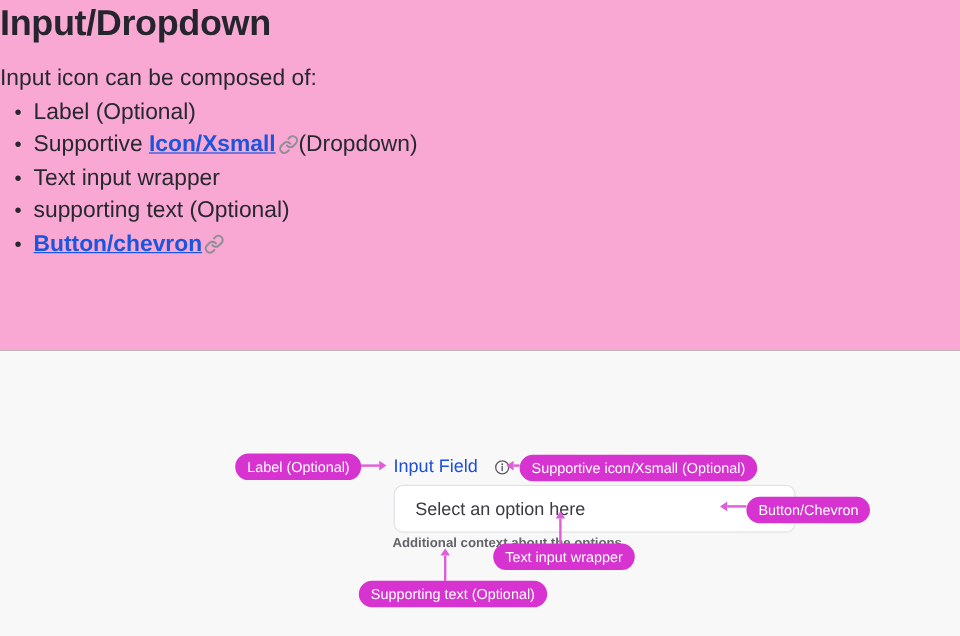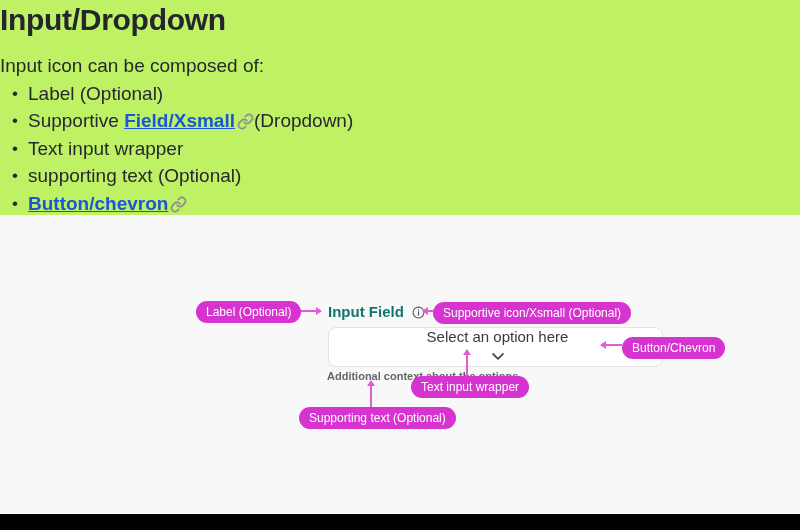--- a/index.html
+++ b/index.html
@@ -1,20 +1,20 @@
 <!DOCTYPE html>
 <html><head>
 <meta charset="utf-8">
 <style>
   * { margin:0; padding:0; box-sizing:border-box; }
   html,body { width:800px; height:530px; overflow:hidden; background:#000;
               font-family:"Liberation Sans", sans-serif; }
 
   
-  .hero { position:relative; width:800px; height:215px; background:#bef264; }
+  .hero { position:relative; width:800px; height:292px; background:#f9a8d4; }
   .hero h1 { position:absolute; left:0; top:3px; font-size:30px; font-weight:700;
              color:#25262d; letter-spacing:-0.3px; }
   .hero .intro { position:absolute; left:0; top:55px; font-size:19px; color:#27282f; }
   .hero ul { position:absolute; left:0; top:80px; list-style:none; }
   .hero li { position:relative; padding-left:28px; font-size:19px; line-height:27.4px;
              color:#27282f; }
   .hero li::before { content:"\2022"; position:absolute; left:12px; top:0;
                      color:#27282f; font-size:17px; }
   a.doclink { color:#1a55dd; font-weight:700; text-decoration:underline; cursor:pointer; }
   .link-ico { width:17px; height:17px; vertical-align:-3px; margin-left:2px; }
@@ -27,29 +27,29 @@
   .pill { position:absolute; height:22px; line-height:22px; padding:0 10px;
           background:#d633d0; color:#ffffff; font-size:12px; border-radius:12px;
           white-space:nowrap; z-index:5; }
   .p-label      { left:196px; top:86px;  }
   .p-supportive { left:433px; top:87px;  }
   .p-chevron    { left:622px; top:122px; }
   .p-wrapper    { left:411px; top:161px; }
   .p-supporting { left:299px; top:192px; }
 
   .field-label { position:absolute; left:328px; top:88px; font-size:15px;
-                 font-weight:700; color:#0f766e; z-index:2; }
+                 font-weight:400; color:#1d4ed8; z-index:2; }
   .info-wrap { position:absolute; left:412px; top:91px; width:13px; height:13px;
                z-index:2; cursor:pointer; }
   .info-wrap svg { width:13px; height:13px; display:block; }
 
   .dropdown { position:absolute; left:328px; top:112px; width:335px; height:40px;
               background:#ffffff; border:1px solid #e2e2e6; border-radius:8px;
               display:flex; align-items:center; justify-content:space-between;
-              padding:0 13px 0 17px; z-index:1; cursor:pointer;flex-direction:column; }
+              padding:0 13px 0 17px; z-index:1; cursor:pointer; }
   .dropdown .ph { font-size:15px; color:#3a3a41; }
   .chev svg { width:20px; height:20px; display:block; }
 
   .support-text { position:absolute; left:327px; top:155px; font-size:11px;
                   font-weight:700; color:#64646b; z-index:0; white-space:nowrap; }
 
   
   .arrow-h { position:absolute; height:2px; background:#de5ed8; z-index:4; }
   .arrow-v { position:absolute; width:2px;  background:#de5ed8; z-index:4; }
   .head-right::after { content:""; position:absolute; right:-6px; top:-3px;
@@ -69,21 +69,21 @@
 </style>
 </head>
 <body>
 
 <div class="hero">
   <h1>Input/Dropdown</h1>
   <p class="intro">Input icon can be composed of:</p>
   <ul>
     <li><span>Label (Optional)</span></li>
     <li><span>Supportive</span>
-      <a class="doclink"><span>Field/Xsmall</span><svg class="link-ico" viewBox="0 0 24 24">
+      <a class="doclink"><span>Icon/Xsmall</span><svg class="link-ico" viewBox="0 0 24 24">
             <path d="M10 13a5 5 0 0 0 7.54.54l3-3a5 5 0 0 0-7.07-7.07l-1.72 1.71"></path>
             <path d="M14 11a5 5 0 0 0-7.54-.54l-3 3a5 5 0 0 0 7.07 7.07l1.71-1.71"></path>
           </svg></a><span>(Dropdown)</span></li>
     <li><span>Text input wrapper</span></li>
     <li><span>supporting text (Optional)</span></li>
     <li>
       <a class="doclink"><span>Button/chevron</span><svg class="link-ico" viewBox="0 0 24 24">
             <path d="M10 13a5 5 0 0 0 7.54.54l3-3a5 5 0 0 0-7.07-7.07l-1.72 1.71"></path>
             <path d="M14 11a5 5 0 0 0-7.54-.54l-3 3a5 5 0 0 0 7.07 7.07l1.71-1.71"></path>
           </svg></a></li>

